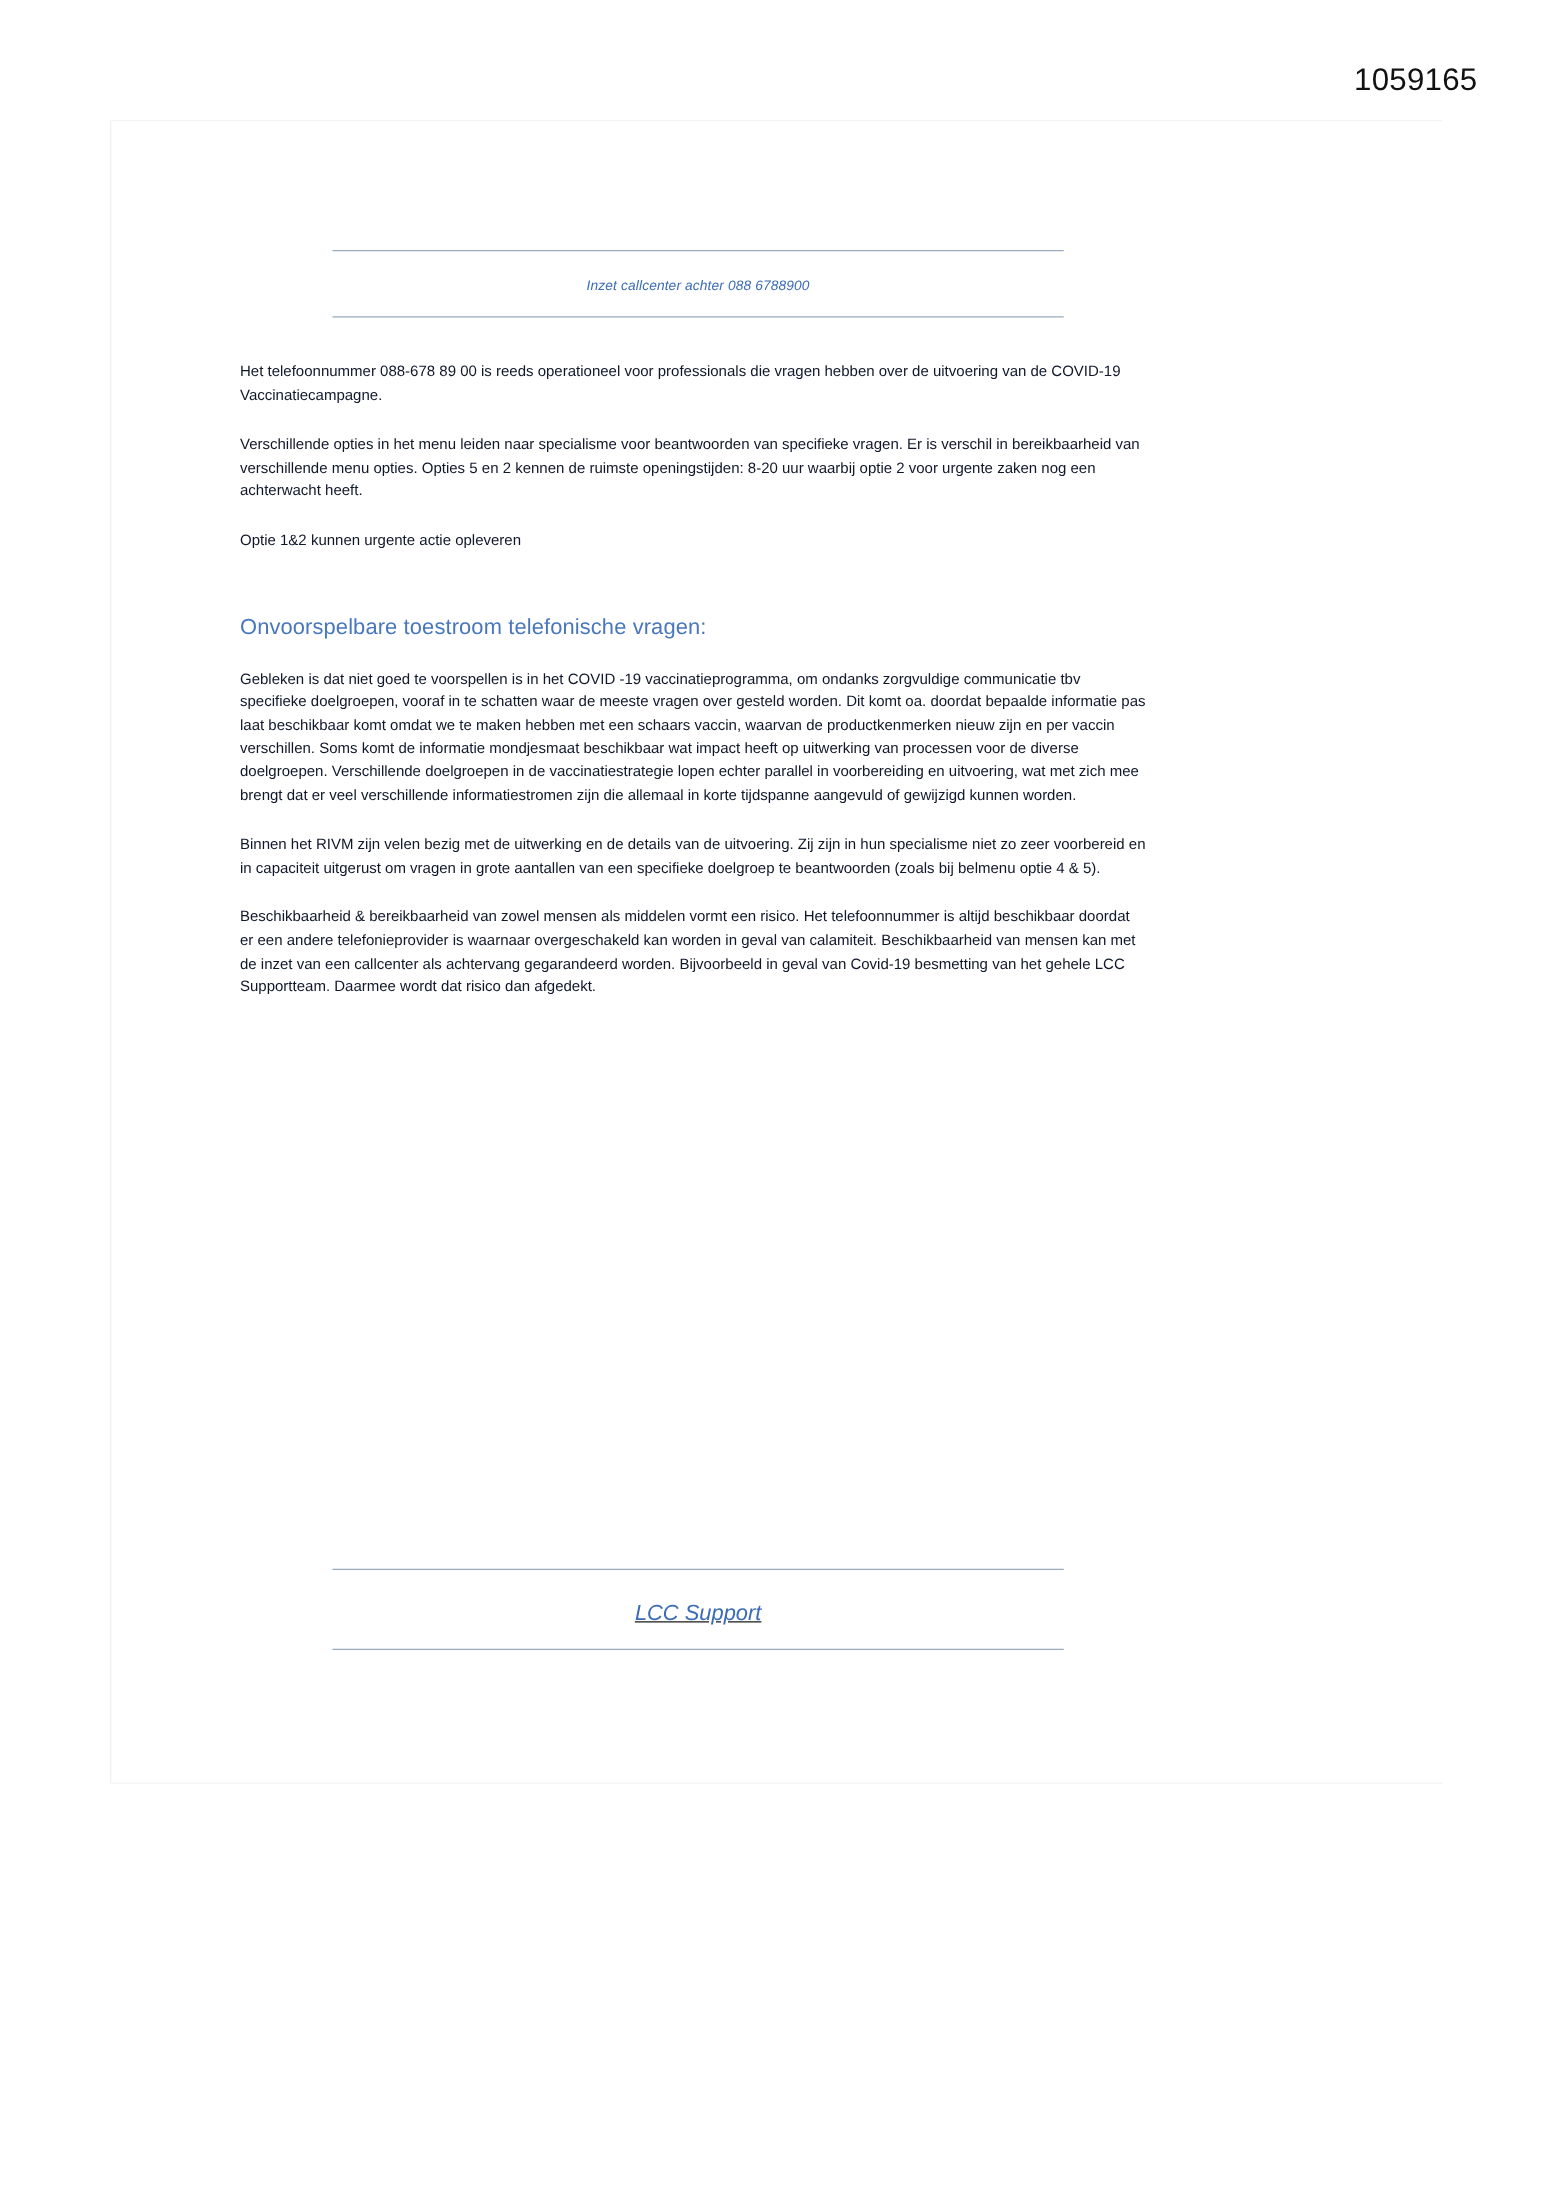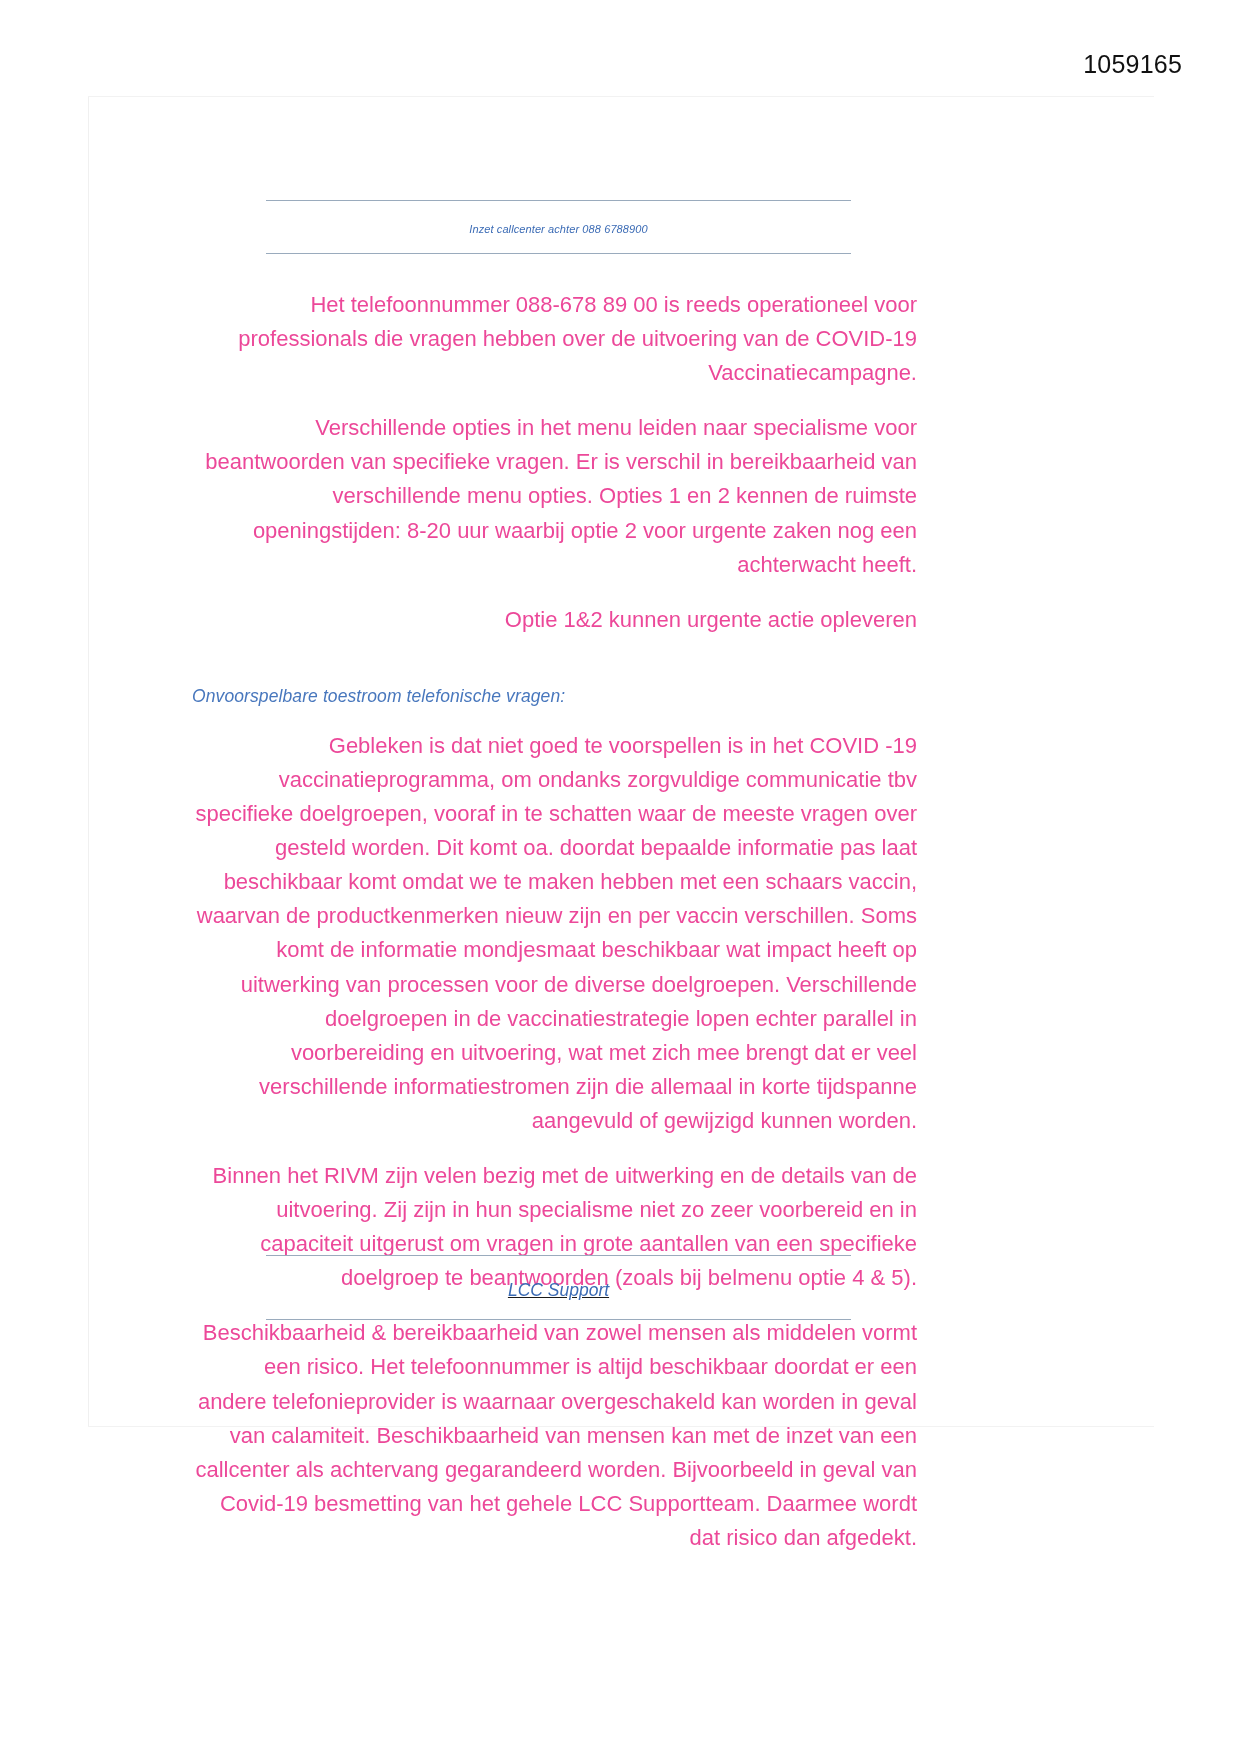--- a/index.html
+++ b/index.html
@@ -78,33 +78,32 @@
     text-align: center;
     width: 585px;
     padding: 22px 0 18px 0;
     letter-spacing: 0.1px;
   }
   .section-title-block.tight .title {
     padding: 20px 0 16px 0;
   }
   
   .subheading {
-    font-style: italic;
     color: #4877bd;
     font-size: 17.5px;
     margin: 0 0 22px 0;
     letter-spacing: 0.1px;
   }
   
   p.body {
-    font-size: 22px;
+    font-size: 12px;
     line-height: 1.55;
     margin: 0 0 21px 0;
-    color: #ec4899;
-    text-align: right;
+    color: #0f172a;
+    text-align: left;
   }
   p.body:last-child {
     margin-bottom: 0;
   }
   .spacer-md { height: 28px; }
   
   .footer-block {
     position: absolute;
     left: 266px;
     top: 1255px;
@@ -137,21 +136,21 @@
 
   <div class="content">
 
     <div class="section-title-block">
       <div class="rule"></div>
       <div class="title">Inzet callcenter achter 088 6788900</div>
       <div class="rule"></div>
     </div>
 
     <p class="body">Het telefoonnummer 088-678 89 00 is reeds operationeel voor professionals die vragen hebben over de uitvoering van de COVID-19 Vaccinatiecampagne.</p>
-    <p class="body">Verschillende opties in het menu leiden naar specialisme voor beantwoorden van specifieke vragen. Er is verschil in bereikbaarheid van verschillende menu opties. Opties 1 en 2 kennen de ruimste openingstijden: 8-20 uur waarbij optie 2 voor urgente zaken nog een achterwacht heeft.</p>
+    <p class="body">Verschillende opties in het menu leiden naar specialisme voor beantwoorden van specifieke vragen. Er is verschil in bereikbaarheid van verschillende menu opties. Opties 5 en 2 kennen de ruimste openingstijden: 8-20 uur waarbij optie 2 voor urgente zaken nog een achterwacht heeft.</p>
     <p class="body">Optie 1&amp;2 kunnen urgente actie opleveren</p>
 
     <div class="spacer-md"></div>
 
 
     <div class="subheading">Onvoorspelbare toestroom telefonische vragen:</div>
 
     <p class="body">Gebleken is dat niet goed te voorspellen is in het COVID -19 vaccinatieprogramma, om ondanks zorgvuldige communicatie tbv specifieke doelgroepen, vooraf in te schatten waar de meeste vragen over gesteld worden. Dit komt oa. doordat bepaalde informatie pas laat beschikbaar komt omdat we te maken hebben met een schaars vaccin, waarvan de productkenmerken nieuw zijn en per vaccin verschillen. Soms komt de informatie mondjesmaat beschikbaar wat impact heeft op uitwerking van processen voor de diverse doelgroepen. Verschillende doelgroepen in de vaccinatiestrategie lopen echter parallel in voorbereiding en uitvoering, wat met zich mee brengt dat er veel verschillende informatiestromen zijn die allemaal in korte tijdspanne aangevuld of gewijzigd kunnen worden.</p>
     <p class="body">Binnen het RIVM zijn velen bezig met de uitwerking en de details van de uitvoering. Zij zijn in hun specialisme niet zo zeer voorbereid en in capaciteit uitgerust om vragen in grote aantallen van een specifieke doelgroep te beantwoorden (zoals bij belmenu optie 4 &amp; 5).</p>
 

